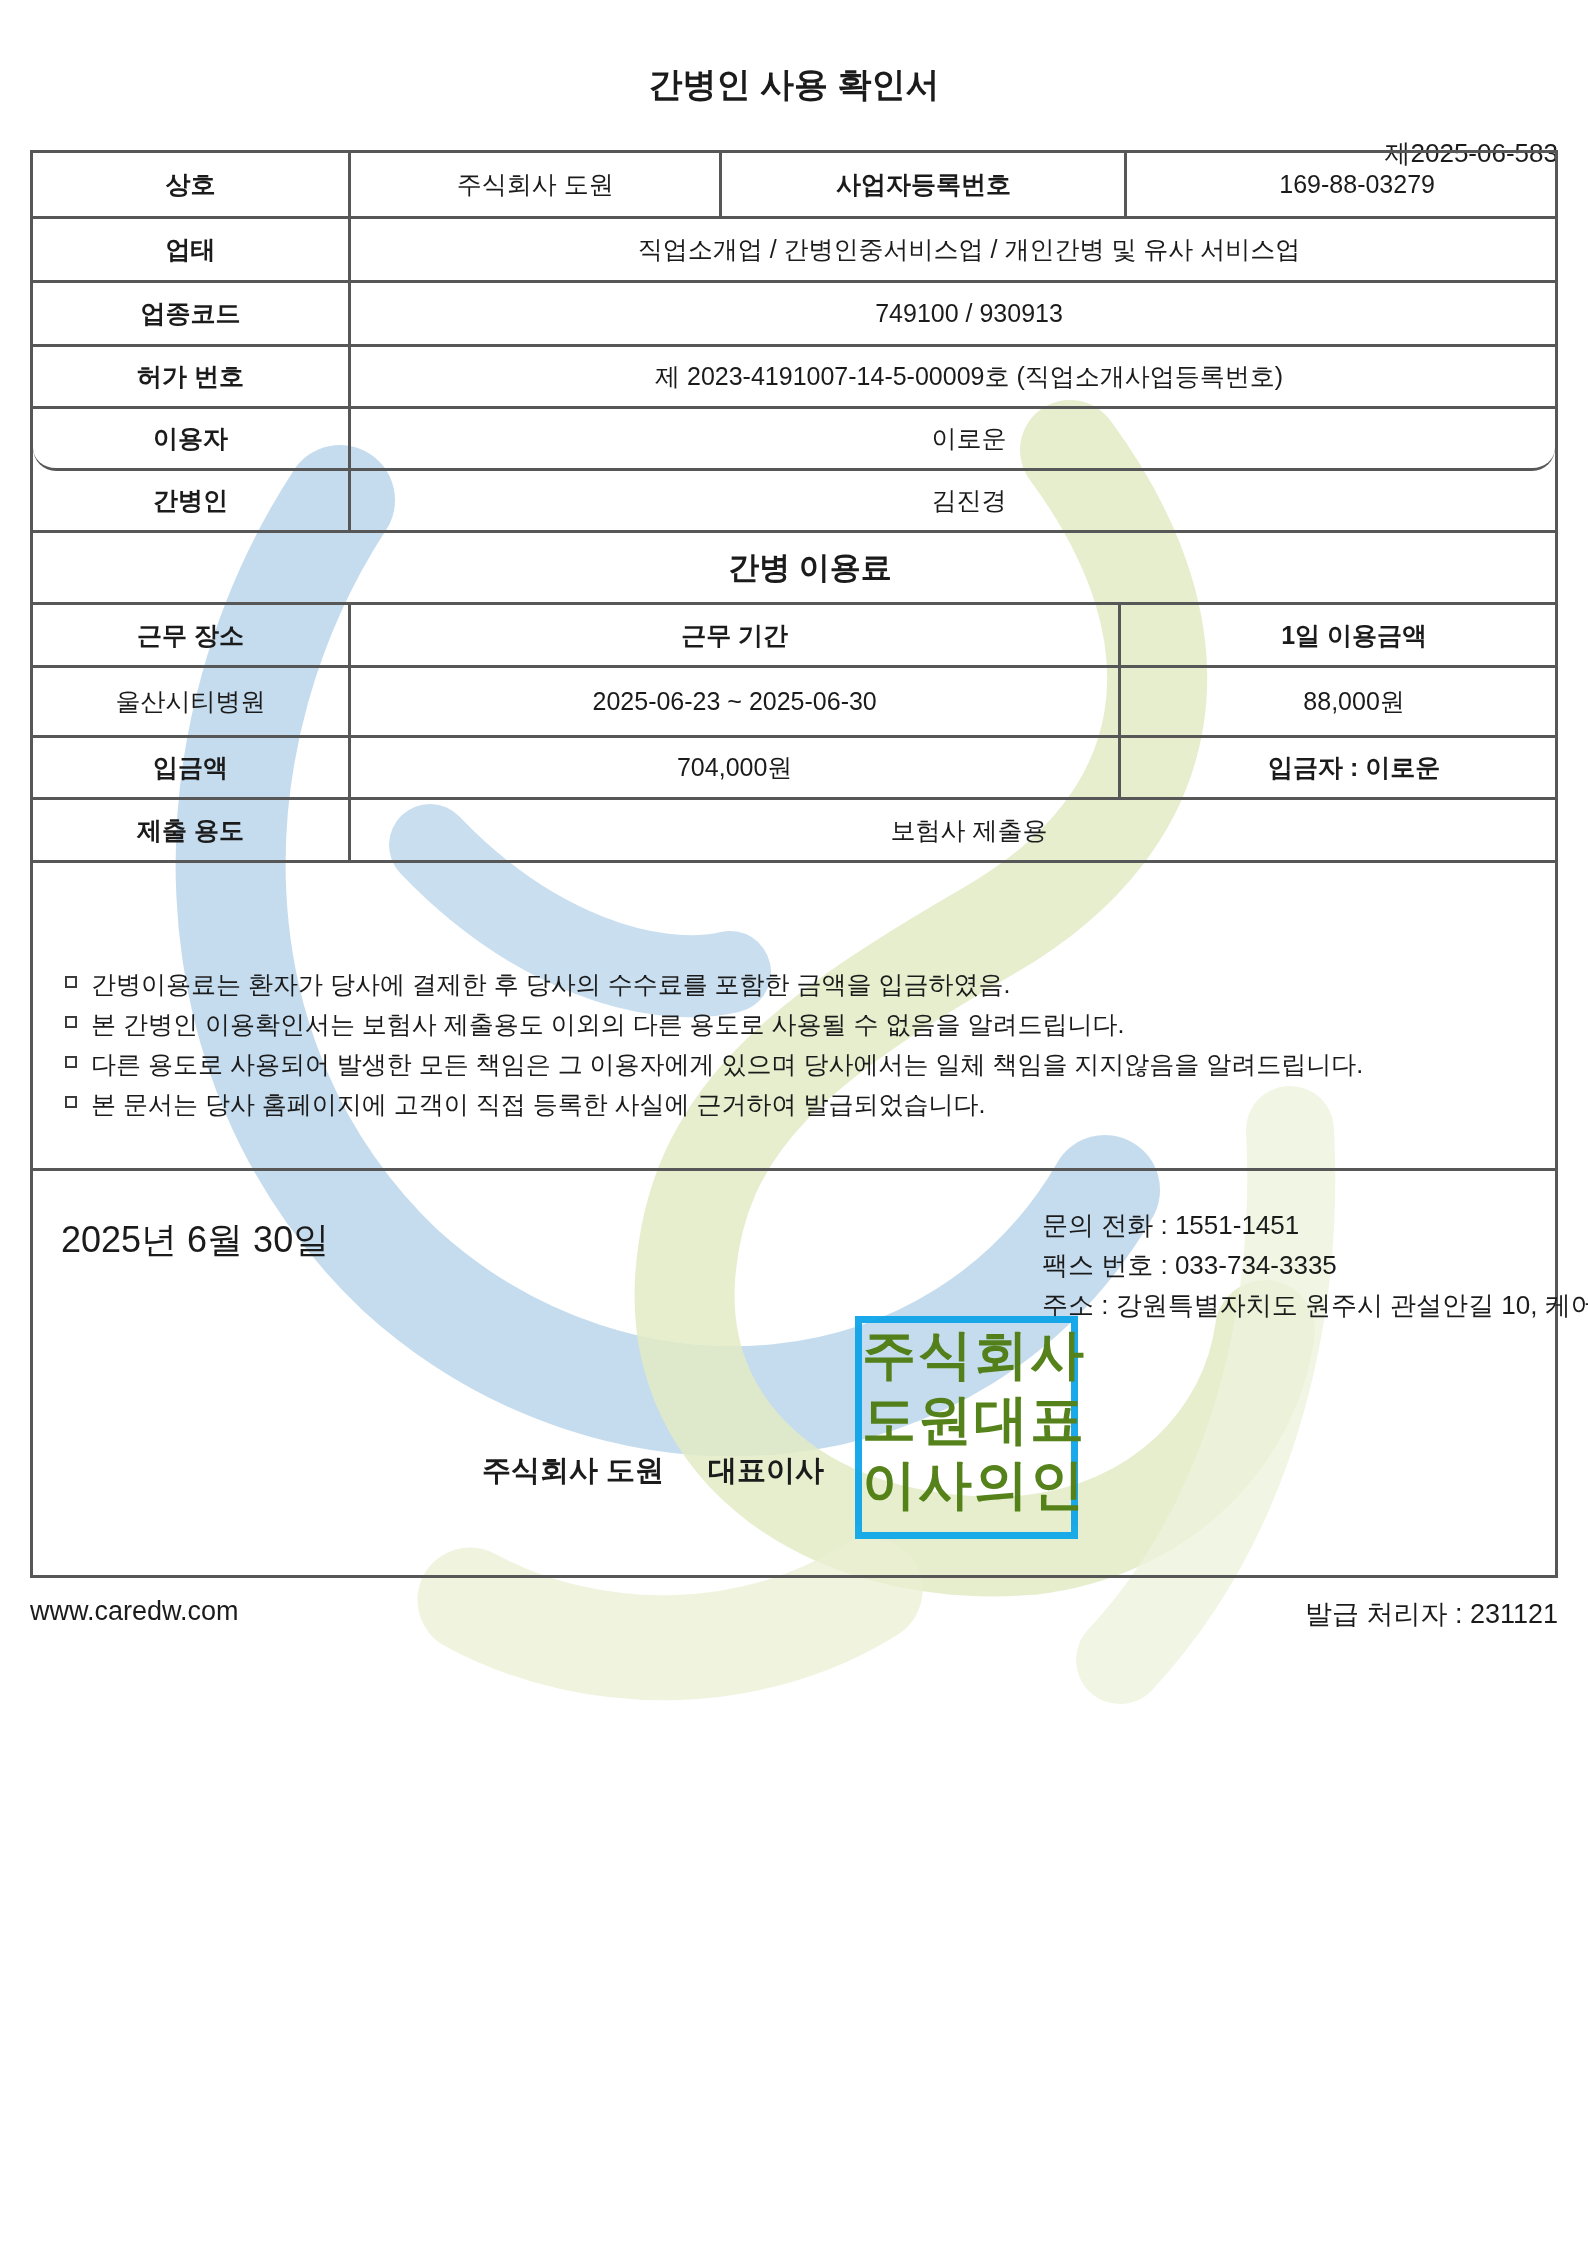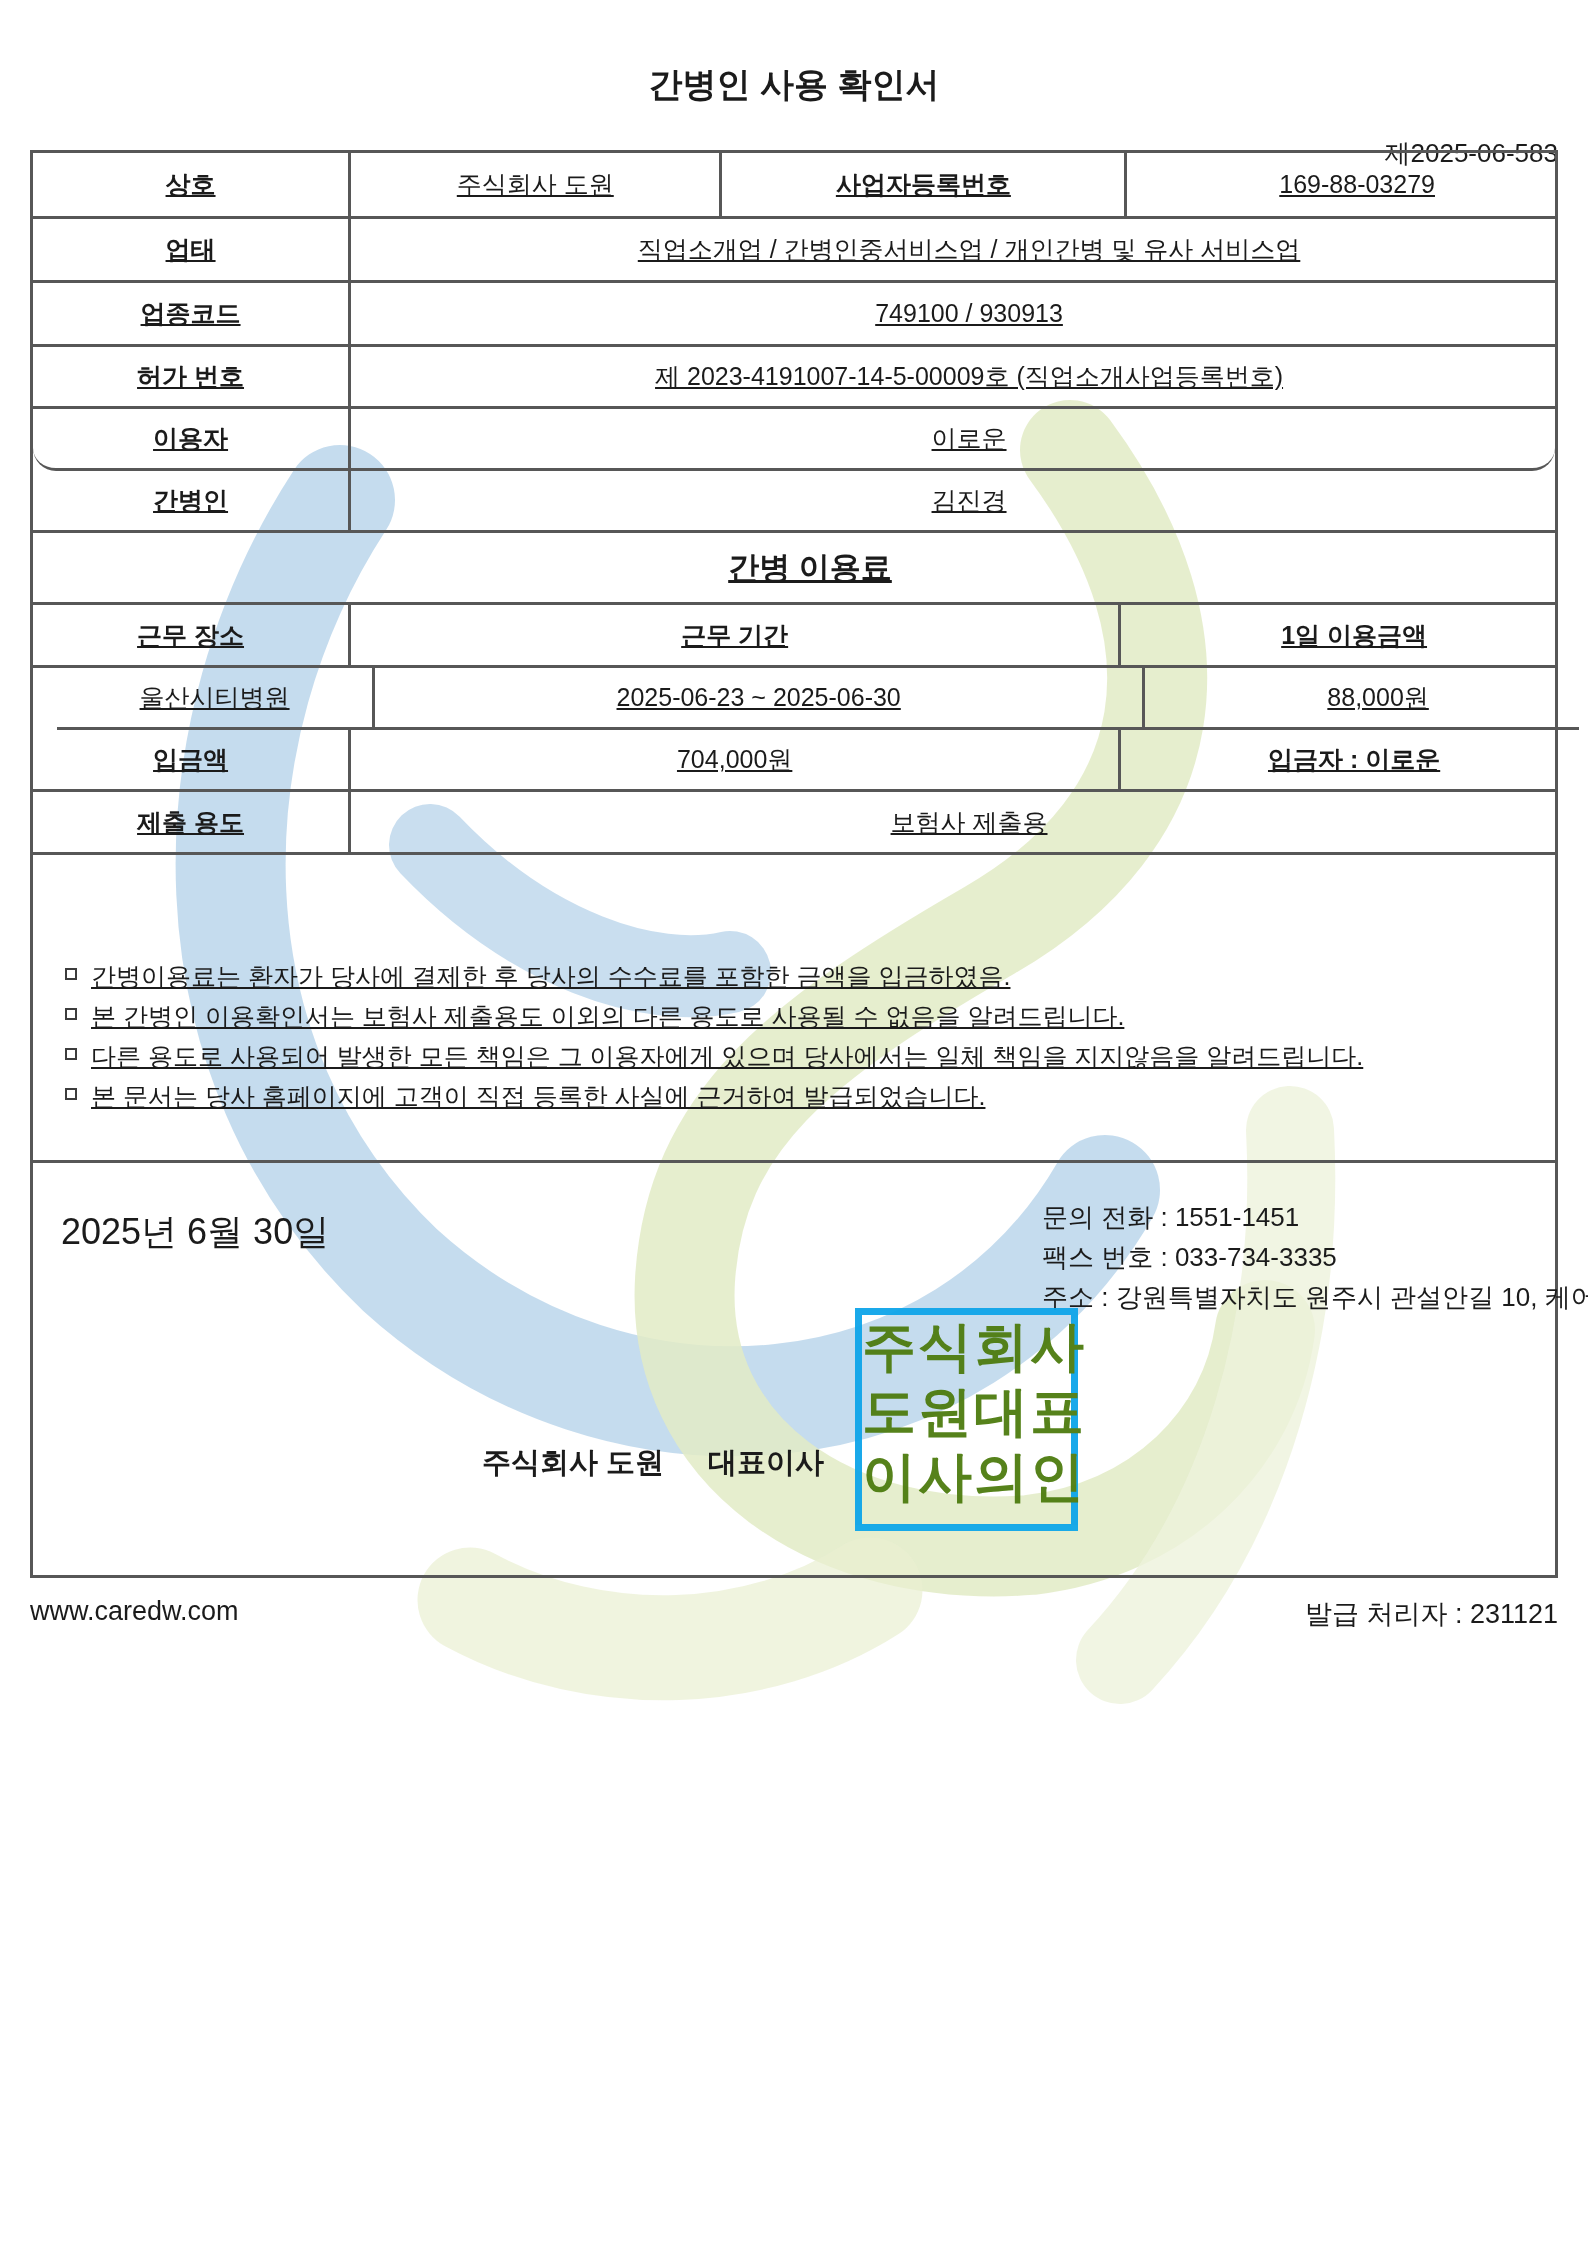--- a/index.html
+++ b/index.html
@@ -15,21 +15,21 @@
   .doc-title{
     position:absolute;top:62px;left:0;width:100%;text-align:center;
     font-size:34px;font-weight:700;letter-spacing:0px;
   }
   .doc-number{
     position:absolute;top:136px;right:30px;font-size:26px;font-weight:400;
   }
 
   .tbl{
     position:absolute;left:30px;top:150px;width:1528px;height:1428px;
-    border:3px solid #575757;box-sizing:border-box;background:transparent;text-decoration:underline;
+    border:3px solid #575757;box-sizing:border-box;background:transparent;
   }
   .row{display:flex;box-sizing:border-box;border-bottom:3px solid #575757;width:100%;}
   .cell{
     box-sizing:border-box;border-right:3px solid #575757;
     display:flex;align-items:center;justify-content:center;
     font-size:25px;text-align:center;padding:0 8px;
   }
   .cell:last-child{border-right:none;padding-left:40px;}
   .lbl{font-weight:700;}
   .w1{width:20.9%;} .w2{width:24.4%;} .w3{width:26.6%;} .w4{width:28.1%;}
@@ -126,21 +126,21 @@
       <div class="row" style="height:72px;">
         <div class="cell sec-head">간병 이용료</div>
       </div>
 
       <div class="row" style="height:63px;">
         <div class="cell lbl w1">근무 장소</div>
         <div class="cell lbl f2">근무 기간</div>
         <div class="cell lbl f3">1일 이용금액</div>
       </div>
 
-      <div class="row" style="height:62px;margin-left:24px;">
+      <div class="row" style="height:70px;">
         <div class="cell w1">울산시티병원</div>
         <div class="cell f2">2025-06-23 ~ 2025-06-30</div>
         <div class="cell f3">88,000원</div>
       </div>
 
       <div class="row" style="height:62px;">
         <div class="cell lbl w1">입금액</div>
         <div class="cell f2">704,000원</div>
         <div class="cell lbl f3">입금자 : 이로운</div>
       </div>

